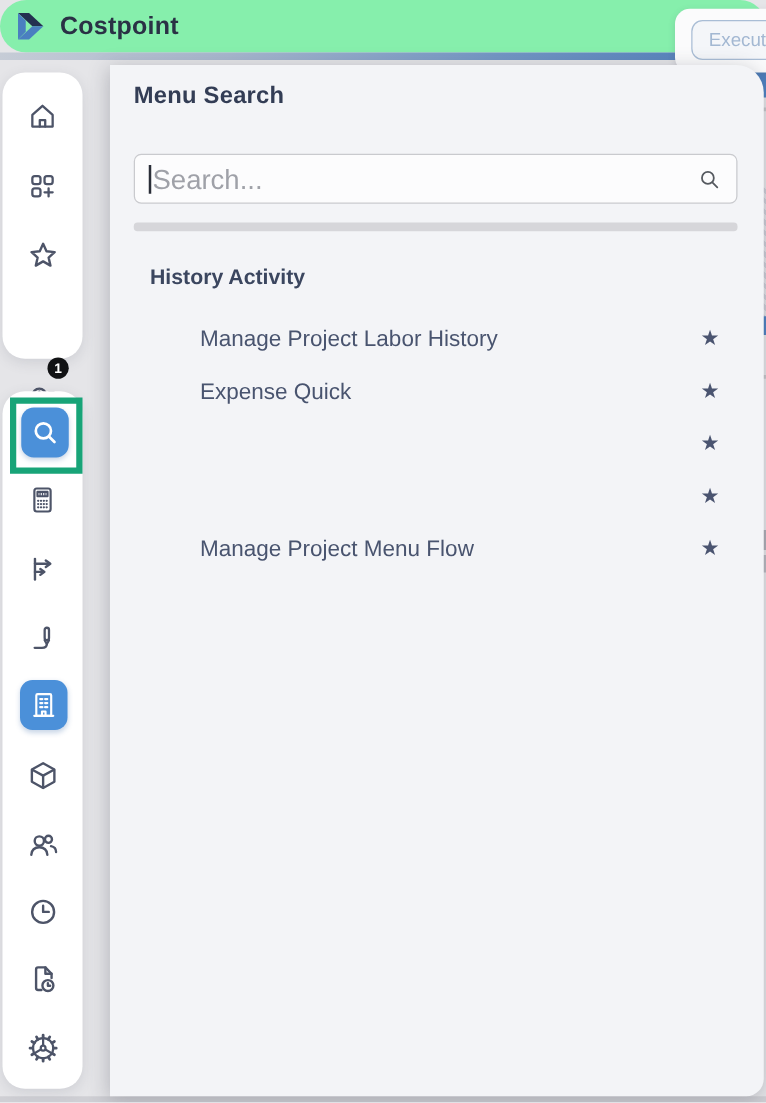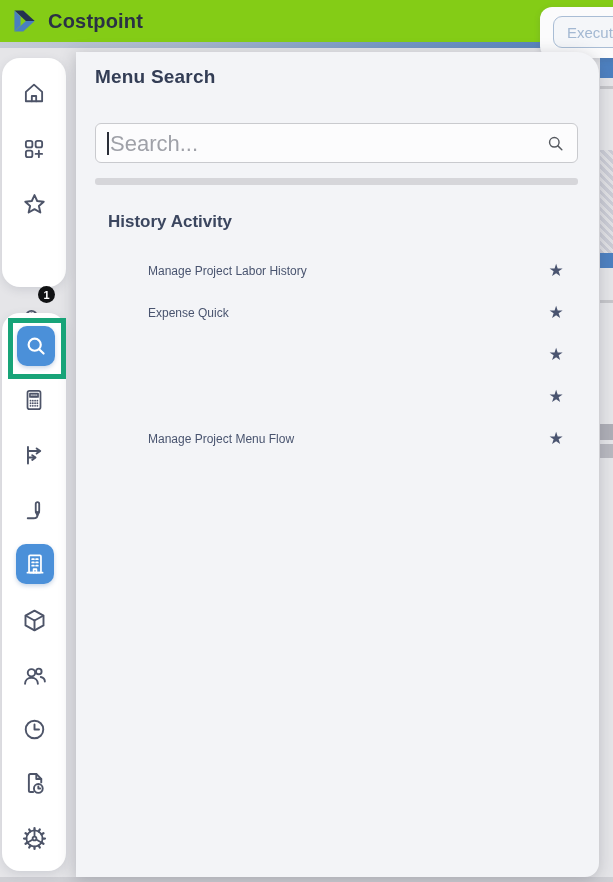--- a/index.html
+++ b/index.html
@@ -1,20 +1,20 @@
 <!DOCTYPE html>
 <html><head>
 <meta charset="utf-8">
 <style>
   html,body{margin:0;padding:0;}
   body{font-family:"Liberation Sans",sans-serif;background:#e5e5e8;}
   .stage{position:relative;width:613px;height:882px;overflow:hidden;background:#e5e5e8;}
 
   
-  .topbar{position:absolute;left:0;top:0;width:613px;height:42px;background:#84cc16;display:flex;align-items:center;z-index:1;}
+  .topbar{position:absolute;left:0;top:0;width:613px;height:42px;background:#86efac;display:flex;align-items:center;z-index:1;border-radius:21px;}
   .logo{width:30px;height:30px;margin-left:10px;}
   .app-title{margin-left:8px;font-size:20px;font-weight:bold;color:#2a3145;letter-spacing:.2px;}
   .blue-line{position:absolute;left:0;top:42px;width:613px;height:6px;z-index:1;
     background:linear-gradient(90deg,#c6ccd6 0%,#a7b6cd 30%,#7396c4 65%,#4d7cba 100%);}
 
   
   .exec-card{position:absolute;left:540px;top:7px;width:90px;height:51px;background:#fbfbfc;border-radius:12px;z-index:2;box-shadow:0 2px 6px rgba(80,85,100,.18);}
   .exec-btn{position:absolute;left:13px;top:9px;width:78px;height:32px;border:1.5px solid #a9bdd5;border-radius:9px;
     color:#a3b8d2;font-size:15px;display:flex;align-items:center;padding-left:13px;background:#f4f6f9;box-sizing:border-box;}
 
@@ -34,34 +34,34 @@
   .side-card.one{top:58px;height:229px;}
   .side-card.two{top:313px;height:558px;}
   .icon-btn{position:absolute;left:0;width:64px;height:44px;display:flex;align-items:center;justify-content:center;cursor:pointer;}
   .icon-btn svg{display:block;}
   .blue-sq{position:absolute;width:38px;height:40px;border-radius:10px;background:#4b90d9;display:flex;align-items:center;justify-content:center;box-shadow:0 2px 4px rgba(40,90,160,.25);}
   .hl-green{position:absolute;left:8px;top:318px;width:58px;height:61px;border:5px solid #18a478;z-index:5;box-sizing:border-box;}
   .badge{position:absolute;left:36px;top:-8px;width:17px;height:17px;border-radius:50%;background:#111214;color:#fff;
     font-size:11px;font-weight:bold;display:flex;align-items:center;justify-content:center;}
 
   
-  .panel{position:absolute;left:76px;top:52px;width:523px;height:825px;background:#f3f4f7;z-index:4;
+  .panel{position:absolute;left:88px;top:52px;width:523px;height:825px;background:#f3f4f7;z-index:4;
     border-radius:0 22px 14px 0;box-shadow:-1px 3px 16px rgba(60,64,80,.28);}
   .panel-title{position:absolute;left:19px;top:14px;font-size:19px;font-weight:bold;color:#333d55;letter-spacing:.2px;}
   .search-wrap{position:absolute;left:19px;top:71px;width:483px;height:40px;background:#fcfcfd;border:1px solid #c9cace;border-radius:6px;box-sizing:border-box;}
   .search-input{position:absolute;left:12px;top:1px;width:420px;height:36px;border:none;outline:none;background:transparent;
     font-size:22px;color:#3b4254;font-family:"Liberation Sans",sans-serif;}
   .search-input::placeholder{color:#9fa1a8;opacity:1;}
   .caret{position:absolute;left:11px;top:8px;width:1.5px;height:23px;background:#2a2e38;}
   .search-mag{position:absolute;right:12px;top:10px;}
   .divider{position:absolute;left:19px;top:126px;width:483px;height:7px;background:#d6d6da;border-radius:3px;}
   .ra-heading{position:absolute;left:32px;top:160px;font-size:17px;font-weight:bold;color:#3b465f;}
   .ra-list{position:absolute;left:0;top:198px;width:523px;}
   .ra-row{position:relative;height:42px;width:523px;}
-  .ra-label{position:absolute;left:72px;top:0;height:42px;line-height:42px;font-size:12px;color:#49546f;}
+  .ra-label{position:absolute;left:72px;top:0;height:42px;line-height:42px;font-size:18px;color:#49546f;}
   .ra-star{position:absolute;left:468px;top:0;height:42px;line-height:42px;width:24px;text-align:center;font-size:17px;color:#4a5470;}
 </style>
 </head>
 <body>
 
 <div class="stage">
 
   <div class="strip blue1"></div>
   <div class="strip line1"></div>
   <div class="strip hatch"></div>

